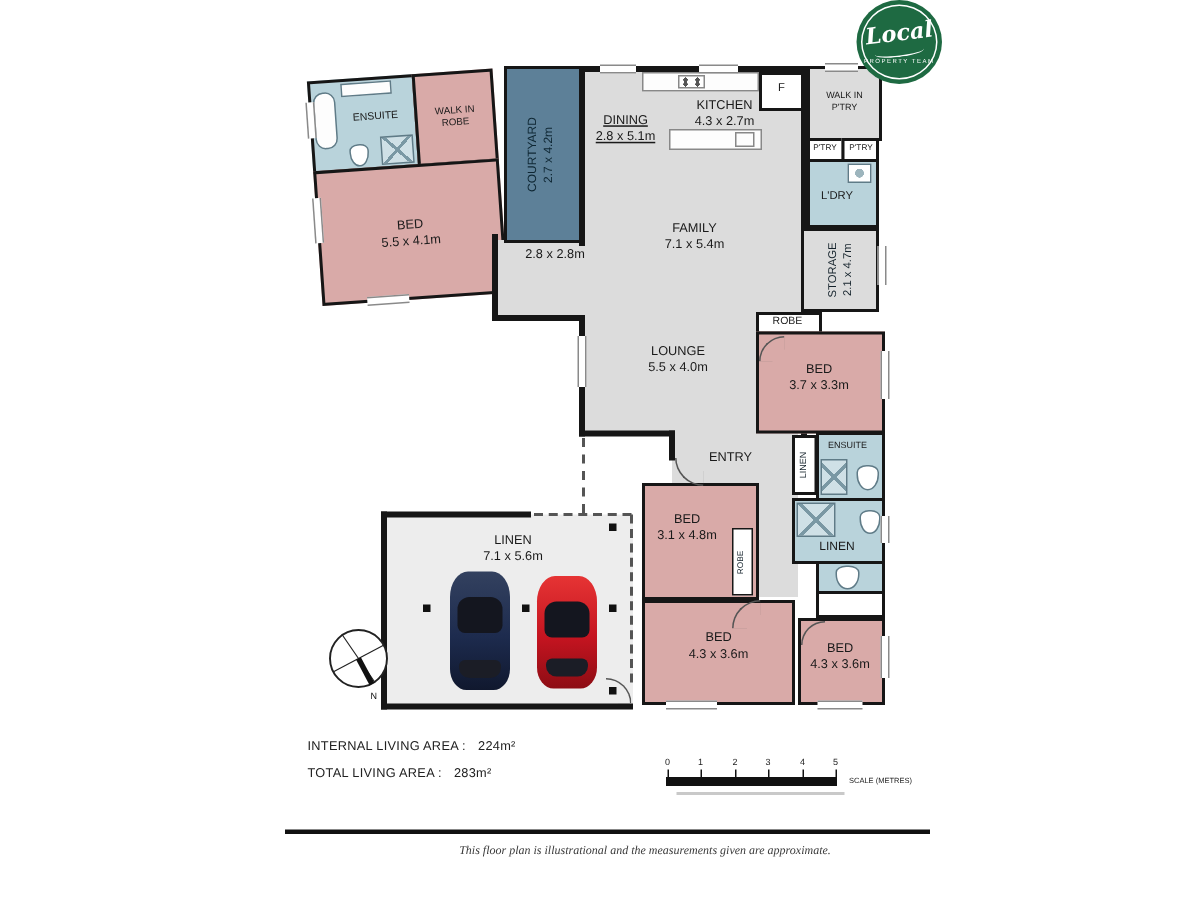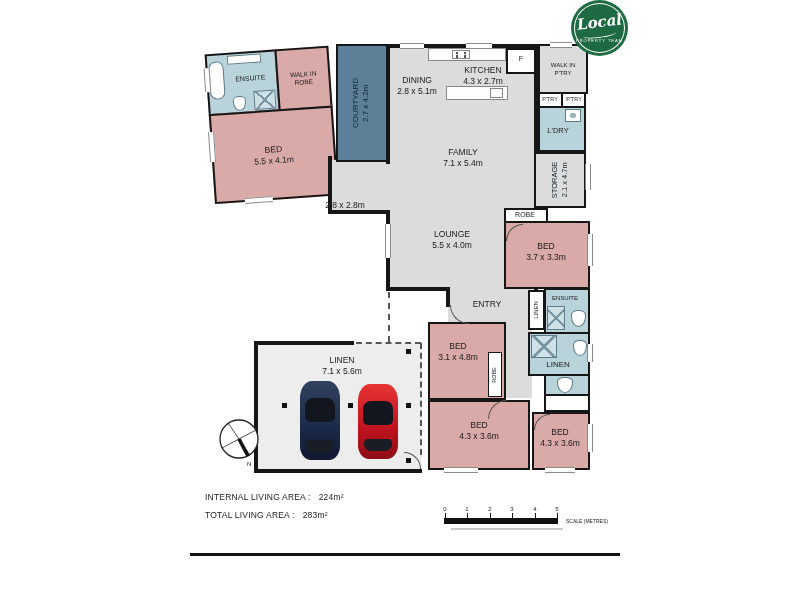--- a/index.html
+++ b/index.html
@@ -161,33 +161,33 @@
        background:radial-gradient(circle 3px at 50% 50%,#9db5bd 95%,transparent),#fff;"></div>
   <div class="lbl" style="left:558px;top:131px;font-size:7.5px;">
     <span>L'DRY</span>
   </div>
   <div class="room gray" style="left:534px;top:152px;width:52px;height:56px;"></div>
   <div class="vlbl" style="left:560px;top:180px;font-size:7.5px;">
     <span>STORAGE</span>
     <span>2.1 x 4.7m</span>
   </div>
 
-  <div class="lbl" style="left:417px;top:86px;">
+  <div class="lbl" style="left:417px;top:86px;text-decoration:underline;">
     <span>DINING</span>
     <span>2.8 x 5.1m</span>
   </div>
   <div class="lbl" style="left:483px;top:76px;">
     <span>KITCHEN</span>
     <span>4.3 x 2.7m</span>
   </div>
   <div class="lbl" style="left:463px;top:158px;">
     <span>FAMILY</span>
     <span>7.1 x 5.4m</span>
   </div>
-  <div class="lbl" style="left:345px;top:170px;margin-top:36px;">
+  <div class="lbl" style="left:370px;top:170px;">
     <span>2.8 x 2.8m</span>
   </div>
   <div class="lbl" style="left:452px;top:240px;">
     <span>LOUNGE</span>
     <span>5.5 x 4.0m</span>
   </div>
   <div class="lbl" style="left:487px;top:305px;">
     <span>ENTRY</span>
   </div>
 
@@ -314,15 +314,16 @@
     <span class="tick" style="left:68px;"></span>
     <span class="tick" style="left:91px;"></span>
     <span class="tick" style="left:113px;"></span>
     <div class="bar"></div>
     <div class="shadow"></div>
     <span class="cap">SCALE (METRES)</span>
   </div>
 
   <div class="addr-rule"></div>
   <div class="footer">
+    <div>This floor plan is illustrational and the measurements given are approximate.</div>
   </div>
 
 </div>
 
 </body></html>

